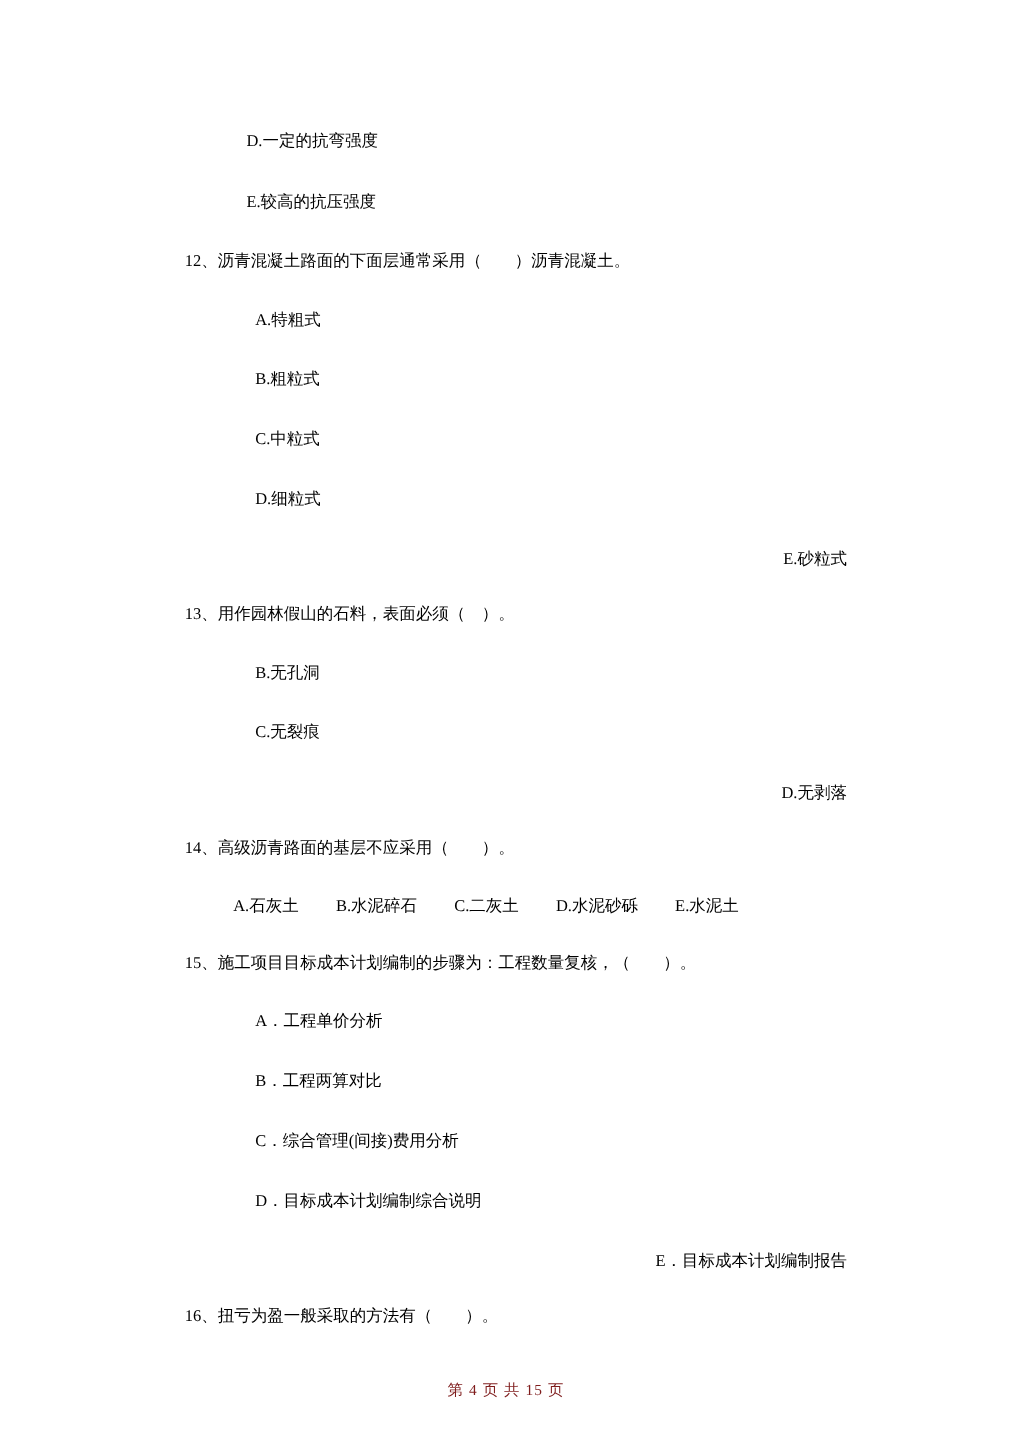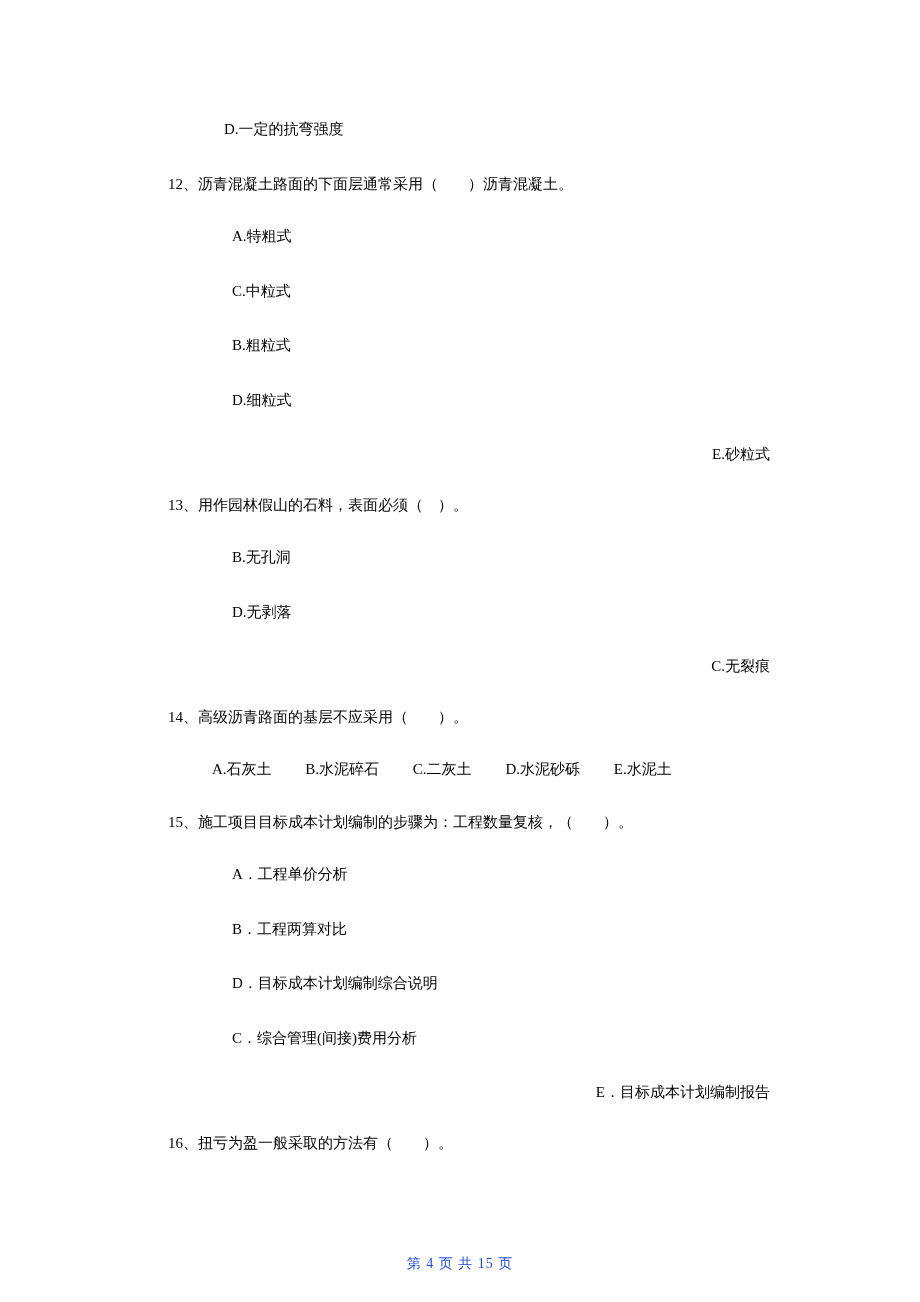--- a/index.html
+++ b/index.html
@@ -53,48 +53,49 @@
     }
     .inline-option:last-child {
       margin-right: 0;
     }
     .footer {
       position: absolute;
       bottom: 29px;
       width: 100%;
       text-align: center;
       font-size: 14px;
-      color: #1d4ed8;
+      color: #7f1d1d;
       letter-spacing: 1px;
     }
   </style>
 </head>
 <body>
 
 <div class="page-content">
   <div class="option-continued">D.一定的抗弯强度</div>
+  <div class="option-continued">E.较高的抗压强度</div>
 
   <div class="question">
     <div class="question-text">
       <span>12、</span><span>沥青混凝土路面的下面层通常采用（　　）沥青混凝土。</span>
     </div>
     <div class="option">A.特粗式</div>
+    <div class="option">B.粗粒式</div>
     <div class="option">C.中粒式</div>
-    <div class="option">B.粗粒式</div>
     <div class="option">D.细粒式</div>
     <div class="option">E.砂粒式</div>
   </div>
 
   <div class="question">
     <div class="question-text">
       <span>13、</span><span>用作园林假山的石料，表面必须（　）。</span>
     </div>
     <div class="option">B.无孔洞</div>
+    <div class="option">C.无裂痕</div>
     <div class="option">D.无剥落</div>
-    <div class="option">C.无裂痕</div>
   </div>
 
   <div class="question">
     <div class="question-text">
       <span>14、</span><span>高级沥青路面的基层不应采用（　　）。</span>
     </div>
     <div class="inline-options">
       <span class="inline-option">A.石灰土</span>
       <span class="inline-option">B.水泥碎石</span>
       <span class="inline-option">C.二灰土</span>
@@ -102,22 +103,22 @@
       <span class="inline-option">E.水泥土</span>
     </div>
   </div>
 
   <div class="question">
     <div class="question-text">
       <span>15、</span><span>施工项目目标成本计划编制的步骤为：工程数量复核，（　　）。</span>
     </div>
     <div class="option">A．工程单价分析</div>
     <div class="option">B．工程两算对比</div>
+    <div class="option">C．综合管理(间接)费用分析</div>
     <div class="option">D．目标成本计划编制综合说明</div>
-    <div class="option">C．综合管理(间接)费用分析</div>
     <div class="option">E．目标成本计划编制报告</div>
   </div>
 
   <div class="question">
     <div class="question-text">
       <span>16、</span><span>扭亏为盈一般采取的方法有（　　）。</span>
     </div>
 
   </div>
 </div>

